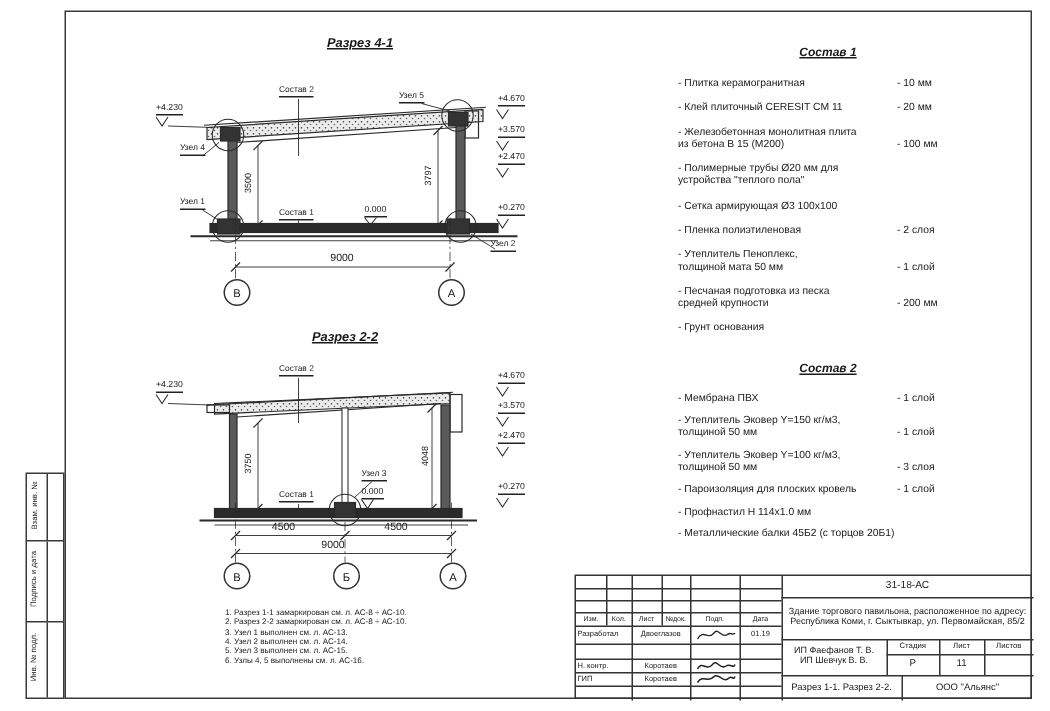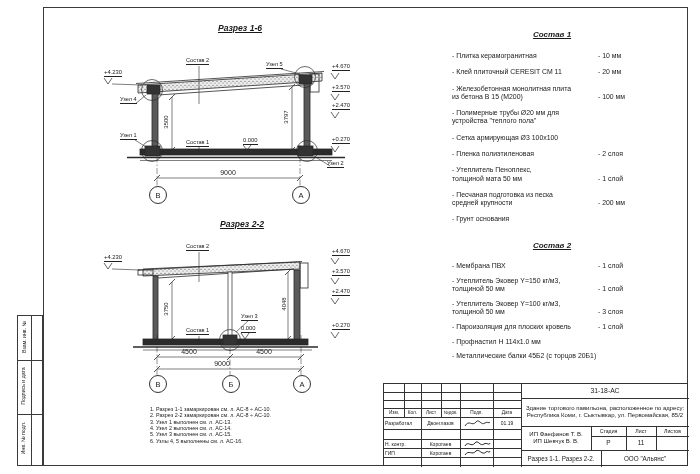--- a/index.html
+++ b/index.html
@@ -59,21 +59,21 @@
     <div class="strip-cell" style="height:54px;">
       <div class="strip-div"></div>
       <div class="strip-txt" style="width:54px;left:-22px;top:22px;text-align:center;">Подпись и дата</div>
     </div>
     <div class="strip-cell" style="height:50px;">
       <div class="strip-div"></div>
       <div class="strip-txt" style="width:50px;left:-20px;top:20px;text-align:center;">Инв. № подл.</div>
     </div>
   </div>
 
-  <div class="sec-title" style="left:193px;top:23px;width:94px;">Разрез 1-6</div>
+  <div class="sec-title" style="left:193px;top:23px;width:94px;">Разрез 4-1</div>
 
   <svg class="draw" style="left:100px;top:55px;" width="255" height="155" viewBox="100 55 255 155">
     <defs>
       <pattern id="stip1" width="4" height="4" patternUnits="userSpaceOnUse">
         <rect width="4" height="4" fill="#ececec"></rect>
         <circle cx="1" cy="1.2" r="0.55" fill="#444"></circle>
         <circle cx="3" cy="3" r="0.55" fill="#666"></circle>
       </pattern>
     </defs>
     <g stroke="#2a2a2a" stroke-width="0.8" fill="none">
@@ -141,21 +141,21 @@
   <div class="elev" style="left:332px;top:63px;">+4.670</div>
   <div class="elev" style="left:332px;top:84px;">+3.570</div>
   <div class="elev" style="left:332px;top:102px;">+2.470</div>
   <div class="elev" style="left:332px;top:136px;">+0.270</div>
   <div class="dimv" style="left:148px;top:119px;width:36px;">3500</div>
   <div class="dimv" style="left:268px;top:114px;width:36px;">3797</div>
   <div class="dimh" style="left:206px;top:169px;width:44px;">9000</div>
   <div class="bubble" style="left:149px;top:186px;">В</div>
   <div class="bubble" style="left:292px;top:186px;">А</div>
 
-  <div class="sec-title" style="left:195px;top:219px;width:94px;">Разрез 2-2</div>
+  <div class="sec-title" style="left:183px;top:219px;width:94px;">Разрез 2-2</div>
 
   <svg class="draw" style="left:100px;top:240px;" width="260" height="160" viewBox="100 240 260 160">
     <defs>
       <pattern id="stip2" width="4" height="4" patternUnits="userSpaceOnUse">
         <rect width="4" height="4" fill="#ececec"></rect>
         <circle cx="1" cy="1.2" r="0.55" fill="#444"></circle>
         <circle cx="3" cy="3" r="0.55" fill="#666"></circle>
       </pattern>
     </defs>
     <g stroke="#2a2a2a" stroke-width="0.8" fill="none">

